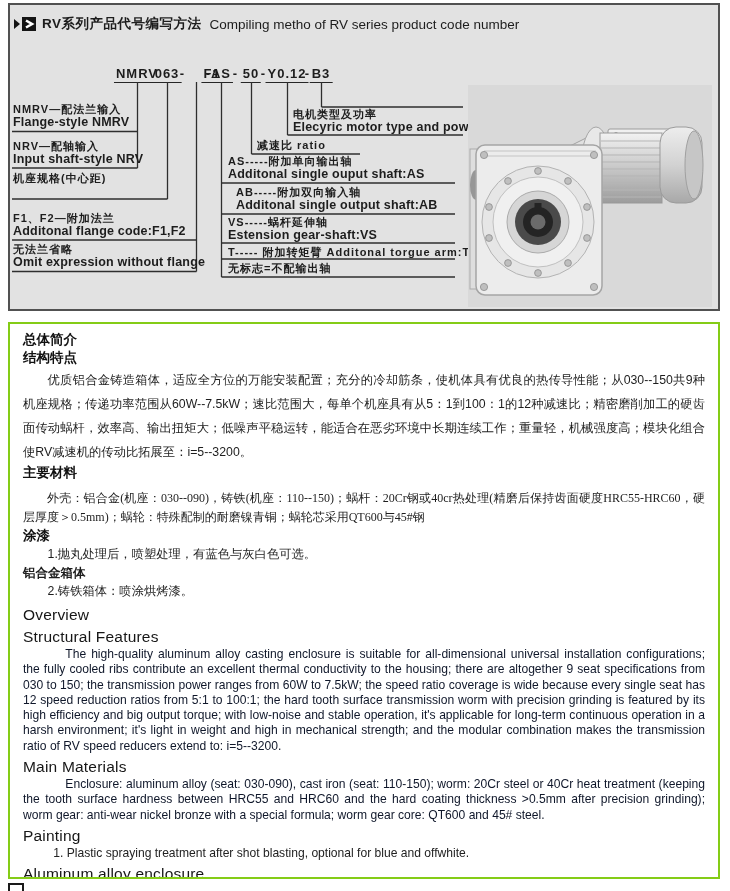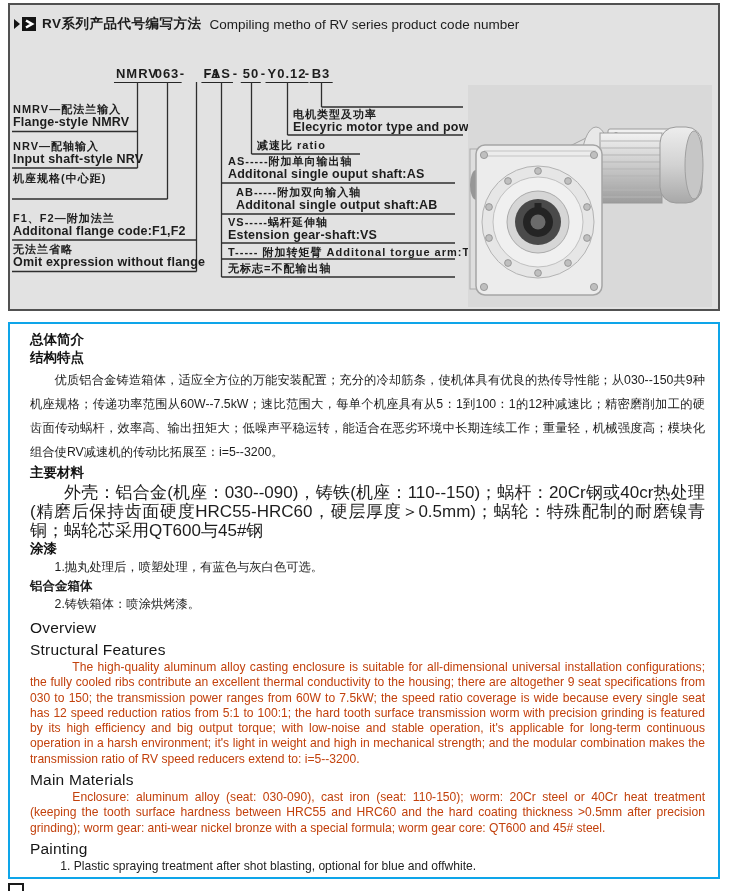--- a/index.html
+++ b/index.html
@@ -19,29 +19,29 @@
 
   .lbl{position:absolute;display:flex;flex-direction:column;white-space:nowrap;}
   .lbl .zh{font-size:11px;font-weight:bold;line-height:12.5px;letter-spacing:1px;}
   .lbl .en{font-size:12.5px;font-weight:bold;line-height:13.5px;letter-spacing:0.2px;}
 
   .overlay{position:absolute;left:0;top:0;pointer-events:none;}
   .photo{position:absolute;left:468px;top:85px;}
 
   
   .box2{position:absolute;left:8px;top:322px;width:712px;height:557px;background:#fff;
-        border:2px solid #0ea5e9;box-sizing:border-box;padding:7px 13px 0 20px;overflow:hidden;}
+        border:2px solid #84cc16;box-sizing:border-box;padding:7px 13px 0 13px;overflow:hidden;}
   .zh-h1{font-size:13.5px;font-weight:bold;line-height:18px;margin:0;color:#111;}
   .zh-h2{font-size:12.5px;font-weight:bold;line-height:17px;margin:1px 0 0;}
   .zh-p{font-size:12.3px;line-height:24px;text-indent:2em;text-align:justify;margin:1px 0 0;}
-  .zh-p2{font-size:17px;line-height:19px;text-indent:2em;text-align:justify;margin:1px 0 0;}
+  .zh-p2{font-size:12px;line-height:19px;text-indent:2em;text-align:justify;margin:7px 0 0;font-family:Liberation Serif, serif;}
   .zh-item{font-size:12.3px;line-height:18.5px;text-indent:2em;margin:0;}
   .en-h{font-size:15.5px;font-weight:400;line-height:18px;margin:4px 0 1px;letter-spacing:0.2px;color:#161616;}
   .en-h.first{margin-top:6px;}
-  .en-p{font-size:12.1px;line-height:15.3px;text-align:justify;text-indent:3.5em;margin:1px 0 0;color:#c2410c;}
+  .en-p{font-size:12.1px;line-height:15.3px;text-align:justify;text-indent:3.5em;margin:1px 0 0;color:#0f172a;}
   .en-item{font-size:12.1px;line-height:15px;text-indent:2.5em;margin:1px 0 0;color:#222;}
 
   .corner-mark{position:absolute;left:8px;top:883px;width:12px;height:9px;border:2px solid #1a1a1a;background:#fff;}
 </style>
 </head>
 <body>
 
 <div class="page">
 
   <div class="box1-bg"></div>

